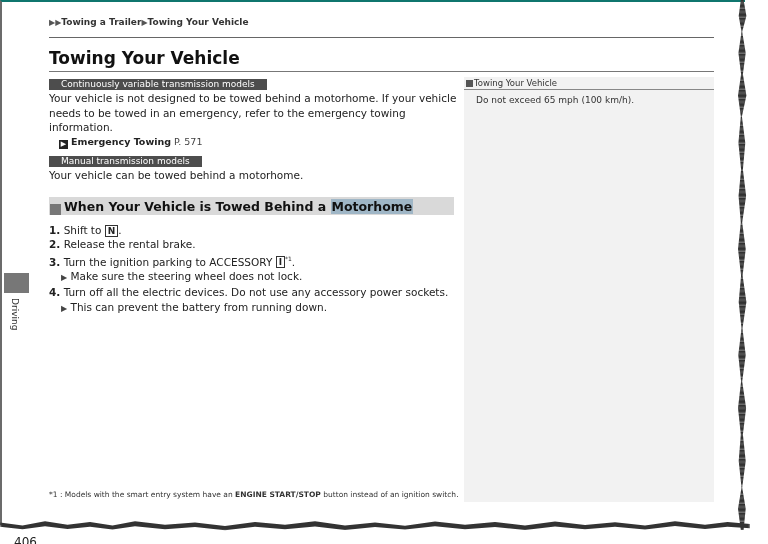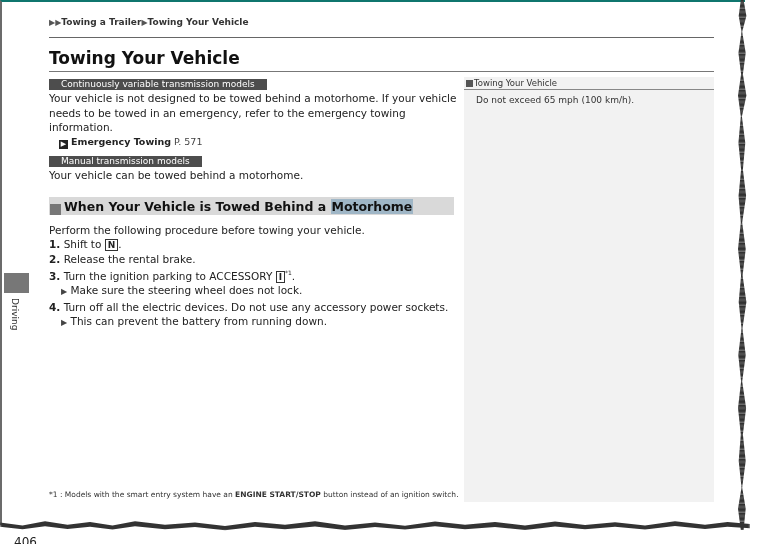--- a/index.html
+++ b/index.html
@@ -121,21 +121,20 @@
     <div class="gap4"></div>
     <div class="tag">Manual transmission models</div>
     <div class="para">Your vehicle can be towed behind a motorhome.</div>
 
     <div class="section-head">
       <span class="sq"></span>
       <span class="txt"><span>When Your Vehicle is Towed Behind a </span><span class="hl">Motorhome</span></span>
     </div>
 
     <div class="steps">
-      <div>Perform the following procedure before towing your vehicle.</div>
       <div class="step">
         <b>1.</b> <span>Shift to </span><span class="key">N</span><span>.</span>
       </div>
       <div class="step">
         <b>2.</b> <span>Release the rental brake.</span>
       </div>
       <div class="step">
         <b>3.</b> <span>Turn the ignition parking to ACCESSORY </span><span class="key">I</span><span class="sup">*1</span><span>.</span>
       </div>
       <div class="note">

